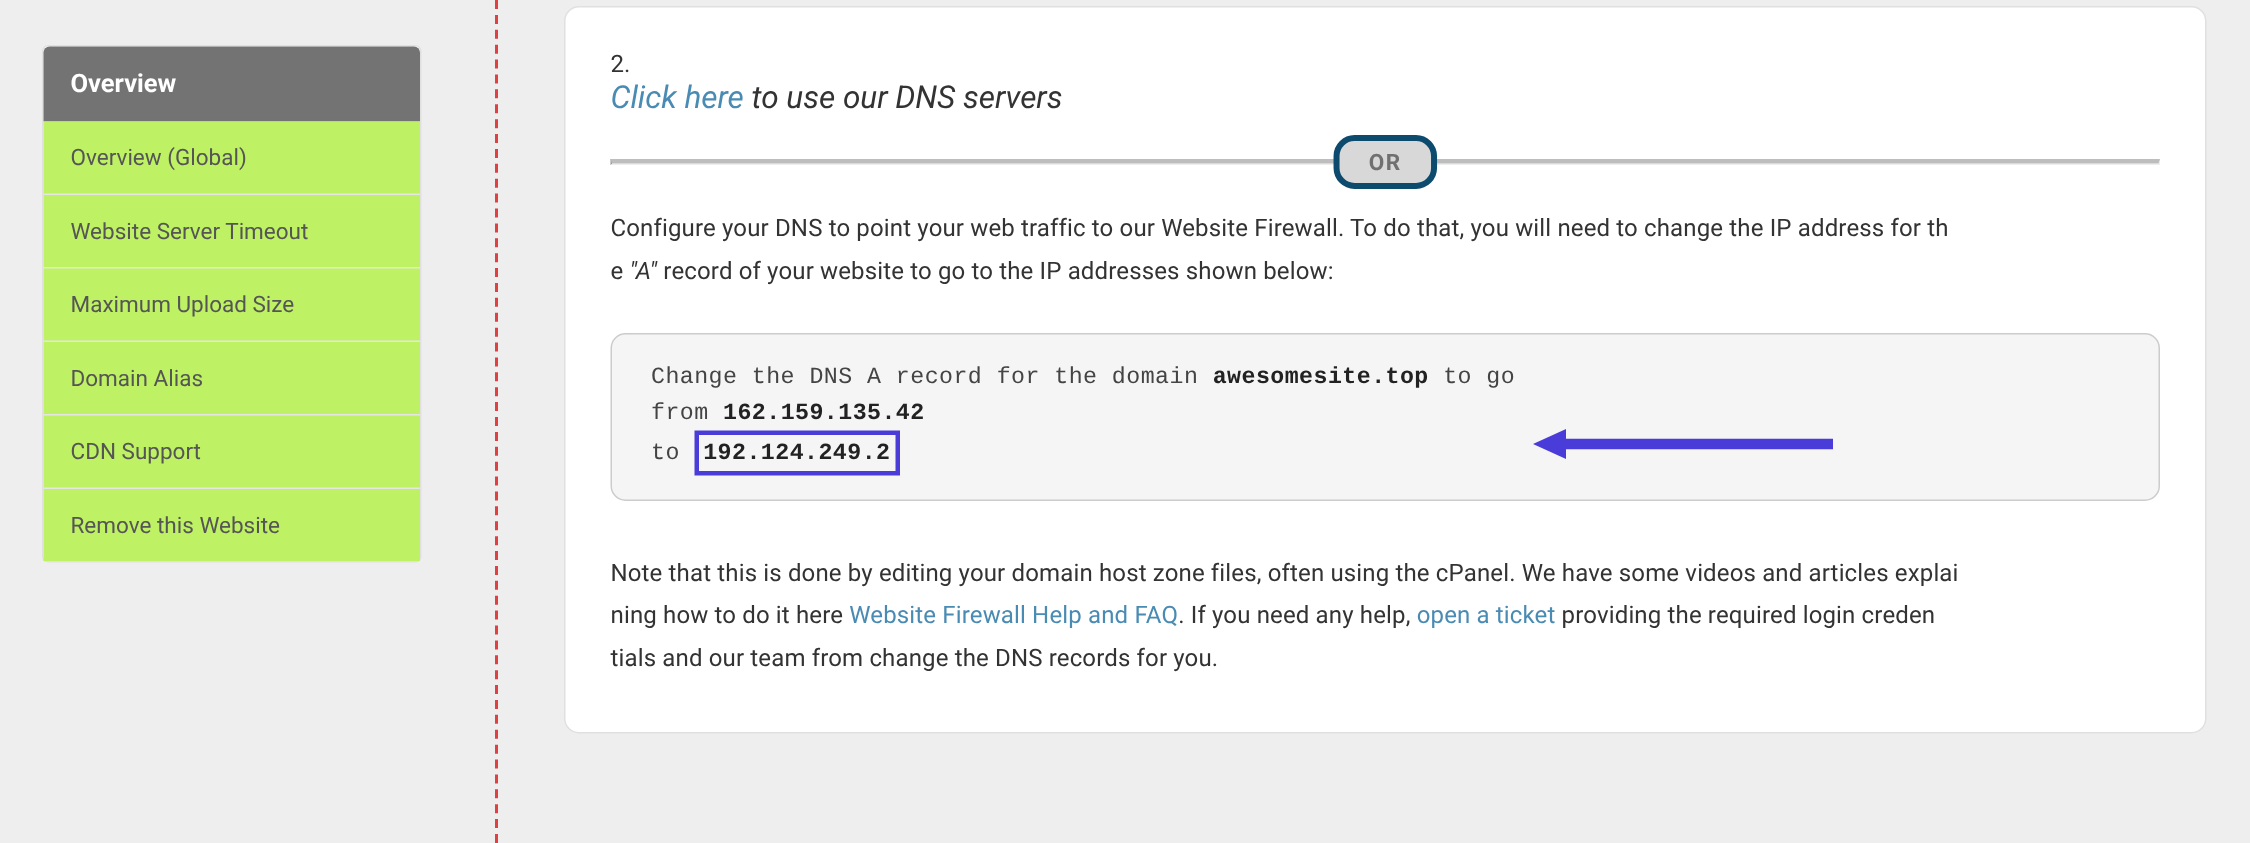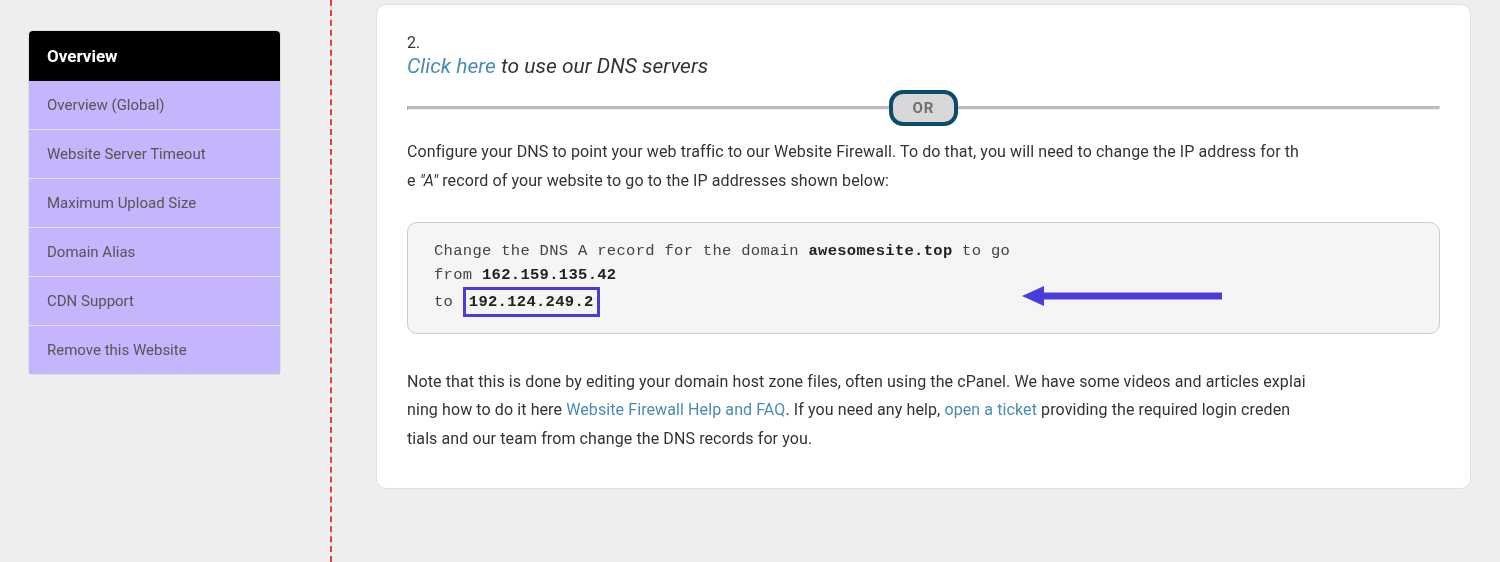--- a/index.html
+++ b/index.html
@@ -23,27 +23,27 @@
       background: #fff;
       border: 1px solid #e0e0e0;
       border-radius: 4px;
     }
     .sidebar-item {
       padding: 15px 18px;
       font-size: 15px;
       color: #555;
       border-bottom: 1px solid #e5e5e5;
       cursor: pointer;
-      background: #c4b5fd;
+      background: #bef264;
     }
     .sidebar-item:last-child {
       border-bottom: none;
     }
     .sidebar-item.active {
-      background: #000000;
+      background: #737373;
       color: #fff;
       font-weight: 700;
       font-size: 17px;
       border-radius: 4px 4px 0 0;
       border-bottom: none;
     }
     .dashed-line {
       position: absolute;
       left: 330px;
       top: 0;

